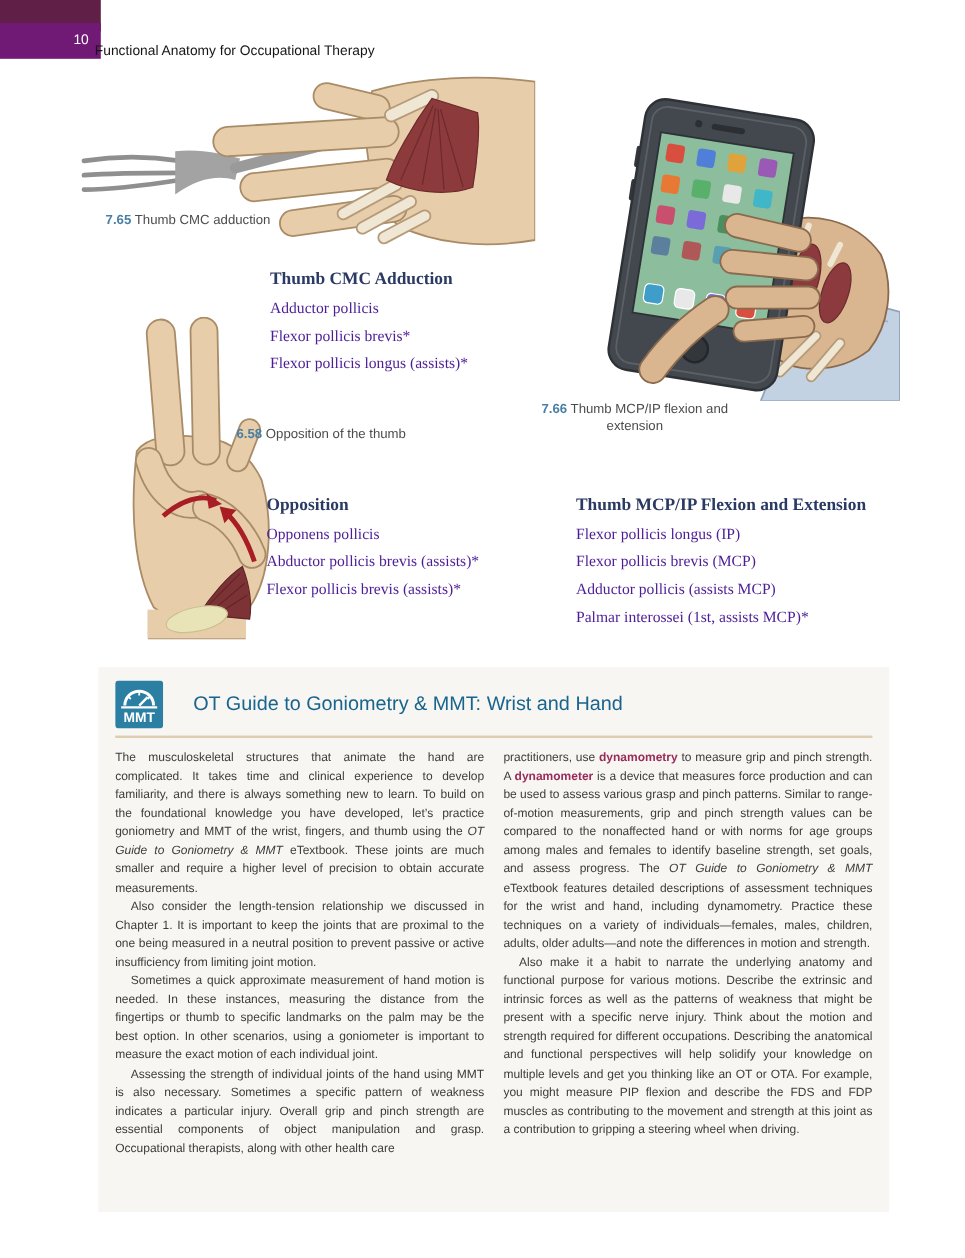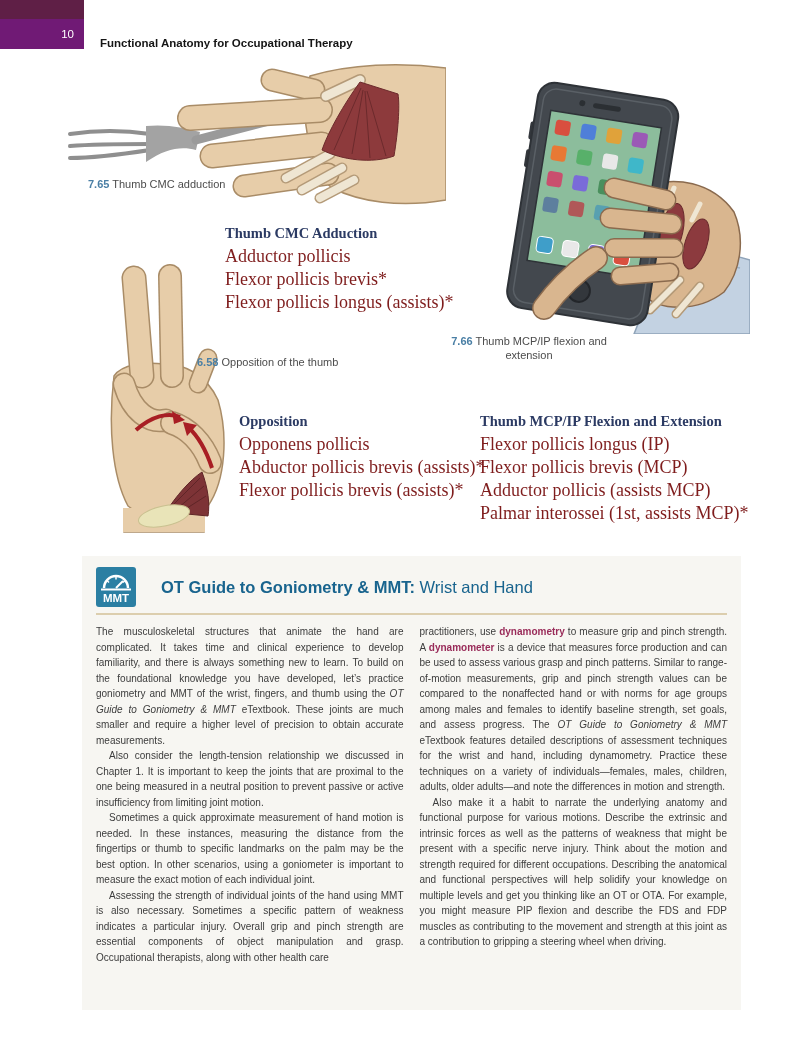--- a/index.html
+++ b/index.html
@@ -4,40 +4,40 @@
 <style>
   * { margin:0; padding:0; box-sizing:border-box; }
   html,body { background:#ffffff; }
   body { font-family:"Liberation Sans", sans-serif; }
   .page { position:relative; width:804px; height:1048px; margin:0 auto; background:#ffffff; overflow:hidden; }
 
   
   .topbar { position:absolute; left:0; top:0; width:84px; height:26px; background:#5f1f46; }
   .pagebar { position:absolute; left:0; top:19px; width:84px; height:30px; background:#701a75;
              color:#ffffff; font-size:11.5px; line-height:30px; text-align:right; padding-right:10px; }
-  .running-head { position:absolute; left:100px; top:37px; font-size:11.5px; font-weight:700; color:#151515; }
+  .running-head { position:absolute; left:79px; top:37px; font-size:11.5px; font-weight:400; color:#151515; }
 
   
   .fig { position:absolute; }
   .caption { position:absolute; font-size:11px; color:#4c4c4c; }
   .caption .fignum { font-weight:bold; color:#4a7fa5;margin-top:20px; }
   .caption.centered { text-align:center; width:158px; line-height:14px; }
 
   
   .muscle-list { position:absolute; font-family:"Liberation Serif", serif; }
   .ml-heading { font-weight:bold; color:#2b3a63; font-size:14.5px; line-height:23px; }
-  .ml-item { color:#7f1d1d; font-size:18px; line-height:23px; }
+  .ml-item { color:#4c1d95; font-size:13px; line-height:23px; }
 
   
   .guide-box { position:absolute; left:82px; top:556px; width:659px; height:454px;
                background:#f7f6f2; padding:10px 14px 0 14px; }
   .guide-header { display:flex; align-items:center; gap:25px; height:42px; }
   .mmt-icon { width:40px; height:40px; flex:0 0 auto; }
   .guide-title { font-size:16.5px; color:#19648e; }
-  .guide-title .tb { font-weight:bold; }
+  .guide-title .tb { font-weight:normal; }
   .guide-rule { height:2px; background:#dcceae; margin-top:5px; }
   .guide-cols { display:flex; gap:16px; margin-top:9px; }
   .gcol { width:50%; font-size:10px; line-height:15.5px; color:#3c3c3c;
           text-align:justify; }
   .col-p { margin:0; }
   .col-p.indent { text-indent:13px; }
   .gcol .italic { font-style:italic; }
   .gcol .term { font-weight:bold; color:#992b59; }
 </style>
 </head>
@@ -200,21 +200,21 @@
       <polygon points="119,156 106,147 108,160" fill="#a81e24"></polygon>
       <path d="M146,204 C140,186 132,172 122,163" stroke="#a81e24" stroke-width="4" fill="none"></path>
       <polygon points="117,158 131,161 121,172" fill="#a81e24"></polygon>
     </g>
   </svg>
   <div class="caption" style="left:197px; top:356px;">
     <span class="fignum">6.58</span>
     <span>Opposition of the thumb</span>
   </div>
 
-  <div class="muscle-list" style="left:239px; top:410px;">
+  <div class="muscle-list" style="left:222px; top:410px;">
       <div class="ml-heading">Opposition</div>
       <div class="ml-item">Opponens pollicis</div>
       <div class="ml-item">Abductor pollicis brevis (assists)*</div>
       <div class="ml-item">Flexor pollicis brevis (assists)*</div>
     </div>
 
   <div class="muscle-list" style="left:480px; top:410px;">
       <div class="ml-heading">Thumb MCP/IP Flexion and Extension</div>
       <div class="ml-item">Flexor pollicis longus (IP)</div>
       <div class="ml-item">Flexor pollicis brevis (MCP)</div>

